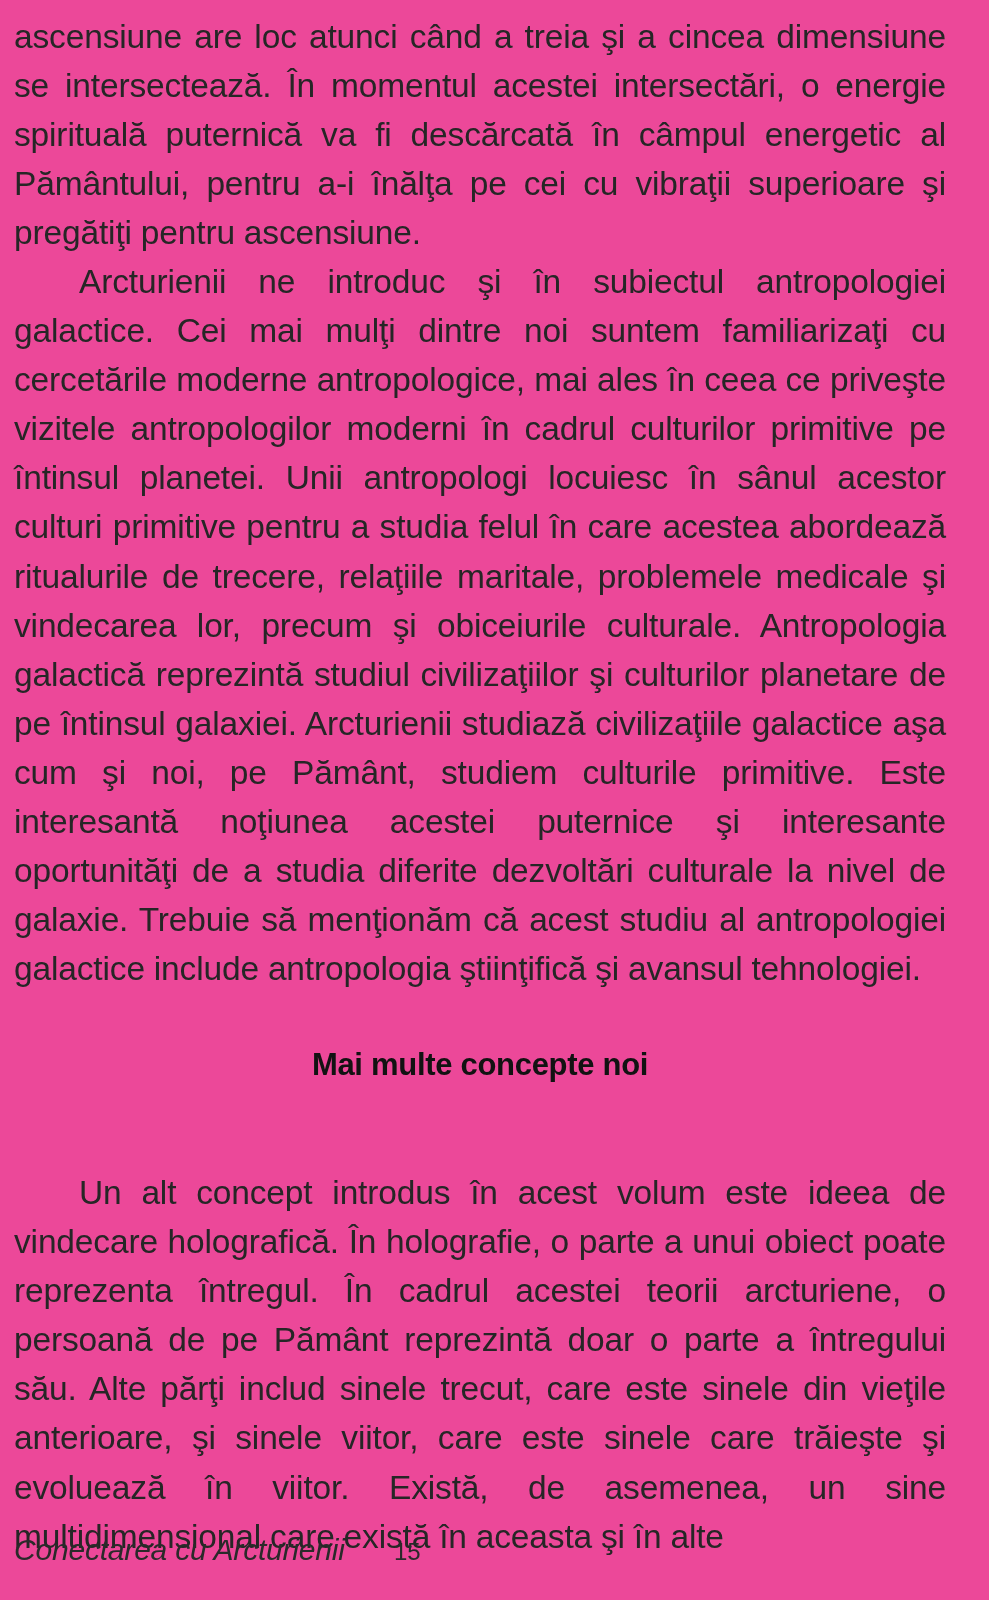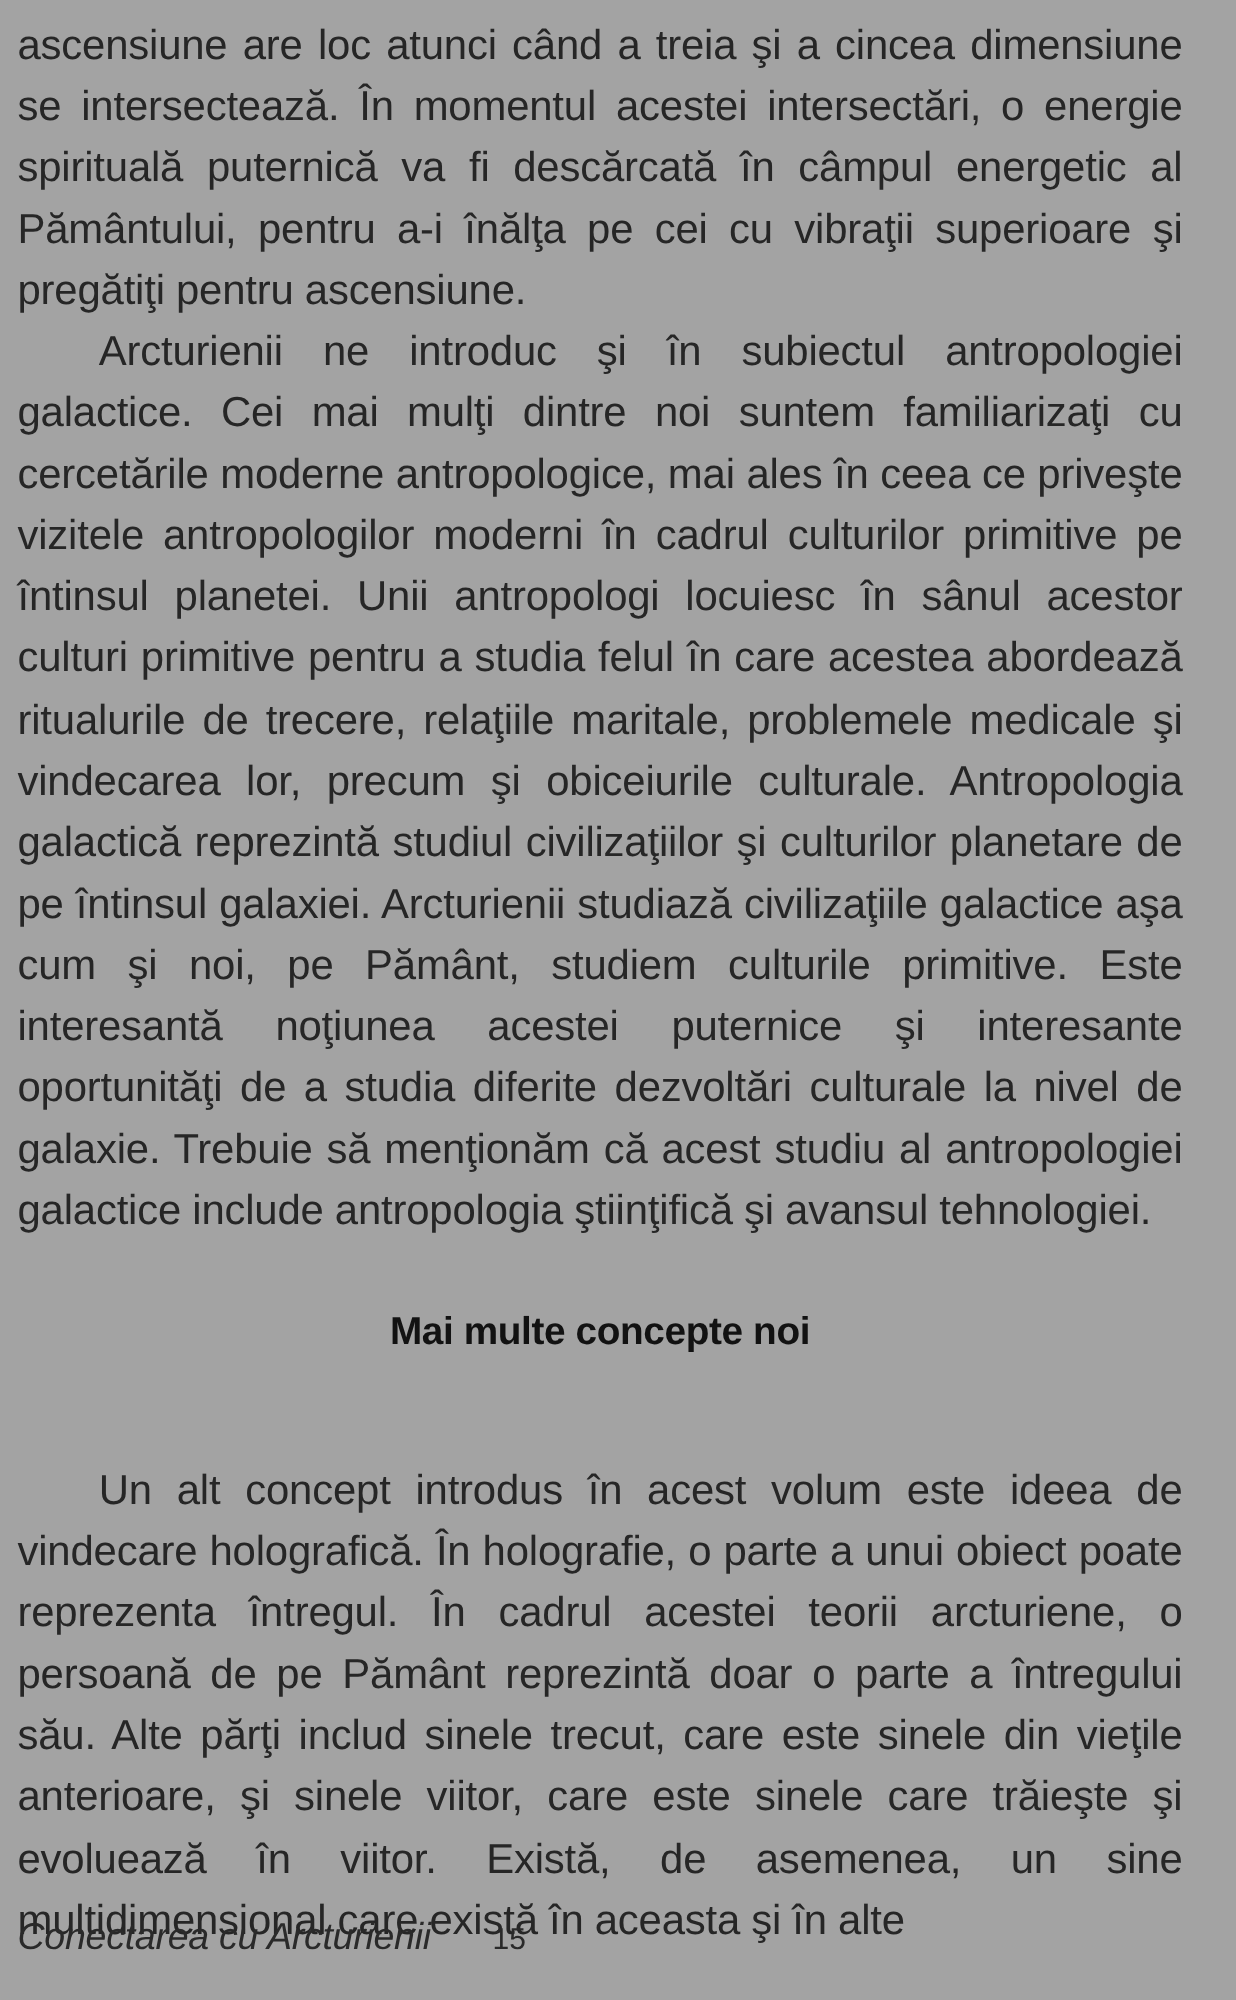--- a/index.html
+++ b/index.html
@@ -4,21 +4,21 @@
 <style>
   html, body {
     margin: 0;
     padding: 0;
     background: #ffffff;
   }
   .page {
     position: relative;
     width: 989px;
     height: 1600px;
-    background: #a3a3a3;
+    background: #ec4899;
     margin: 0 auto;
     overflow: hidden;
     font-family: "Liberation Sans", sans-serif;
     color: #1c1c1c;
     -webkit-font-smoothing: antialiased;
   }
   .content {
     position: absolute;
     left: 14px;
     top: 0;

